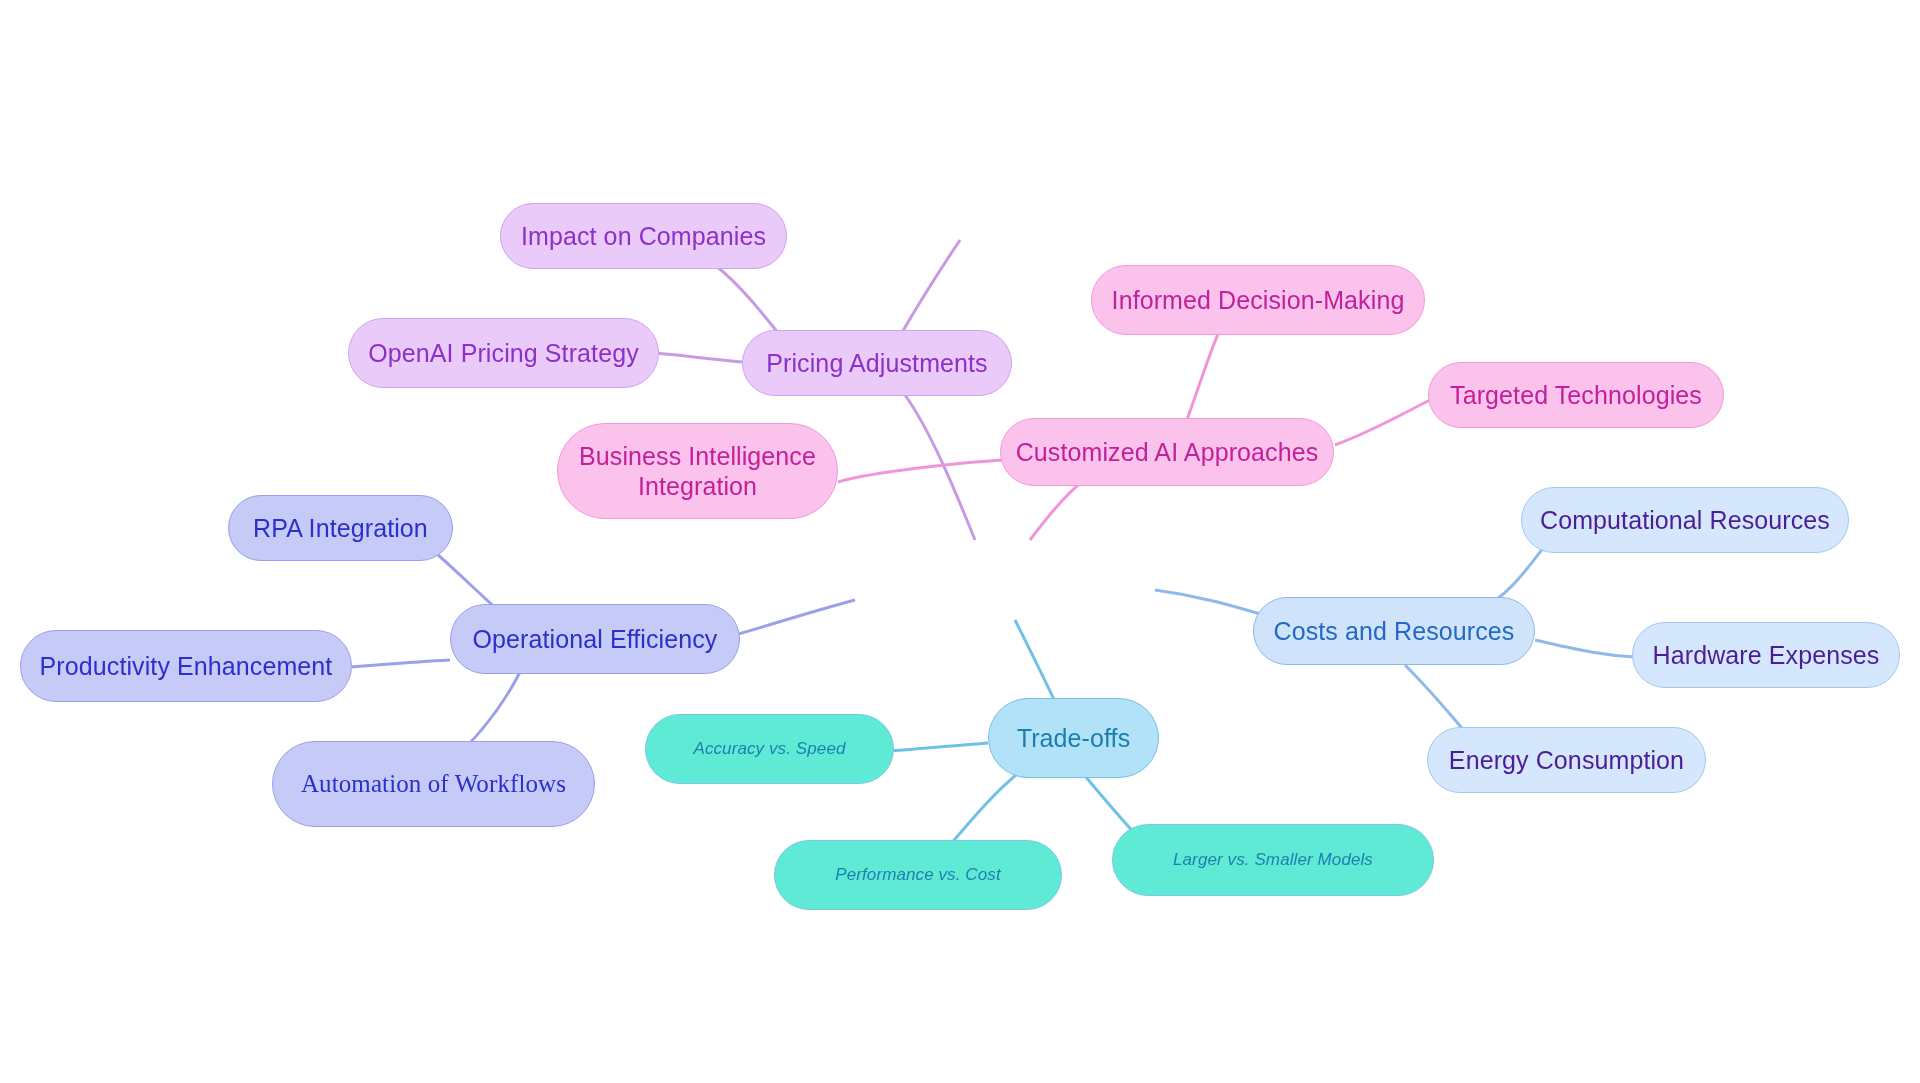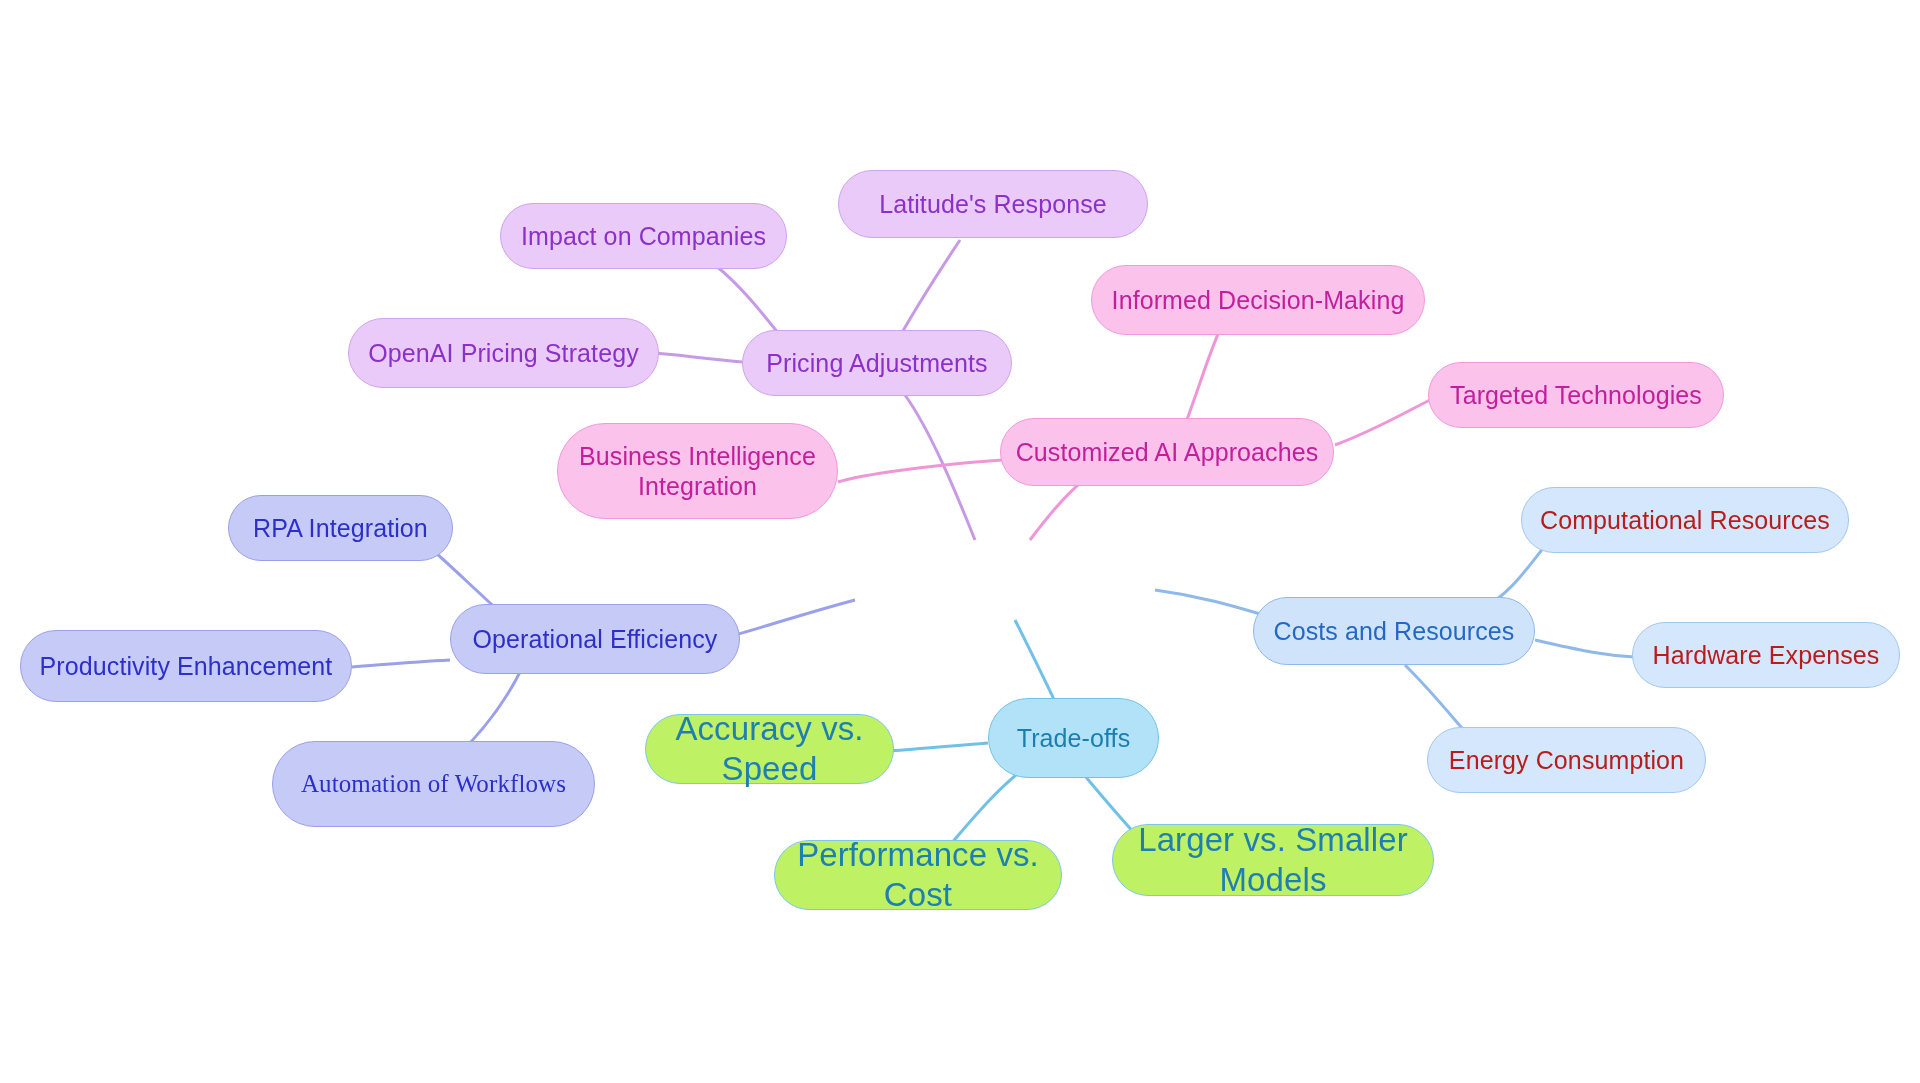--- a/index.html
+++ b/index.html
@@ -42,23 +42,23 @@
     letter-spacing: 0.1px;
   }
   .node-root {
     background: #0f1720;
     color: #ffffff;
     border-color: #0f1720;
     font-size: 26px;
     border-radius: 30px;
   }
   .node-blue      { background:#cfe4fb; border-color:#8fb9e8; color:#2268c4; font-size:25px; }
-  .node-bluelight { background:#d4e7fc; border-color:#a3c8ee; color:#b91c1c; font-size:25px; }
+  .node-bluelight { background:#d4e7fc; border-color:#a3c8ee; color:#4c1d95; font-size:25px; }
   .node-cyan      { background:#b1e2f8; border-color:#74c2e6; color:#1a7fae; font-size:25px; }
-  .node-cyanlight { background:#bef264; border-color:#7cc6e8; color:#1f7fb0; font-size:33px; }
+  .node-cyanlight { background:#5eead4; border-color:#7cc6e8; color:#1f7fb0; font-size:17px;font-style:italic; }
   .node-indigo    { background:#c6caf6; border-color:#9aa0ea; color:#2d2fcb; font-size:25px; }
   .node-pink      { background:#fbc2ec; border-color:#f299dd; color:#c2209b; font-size:25px; }
   .node-violet    { background:#e9caf8; border-color:#d0a3ee; color:#8c30c9; font-size:25px; }
 </style>
 </head>
 <body>
 
 <div id="canvas">
 
   <svg id="edges" viewBox="0 0 1920 1083" xmlns="http://www.w3.org/2000/svg">
@@ -127,21 +127,20 @@
   <div class="node node-indigo" style="left:20px; top:630px; width:332px; height:72px;">Productivity Enhancement</div>
 
   <div class="node node-indigo" style="left:228px; top:495px; width:225px; height:66px;">RPA Integration</div>
 
   <div class="node node-indigo" style="left:272px; top:741px; width:323px; height:86px;font-family:Liberation Serif, serif;">Automation of Workflows</div>
 
   <div class="node node-violet" style="left:742px; top:330px; width:270px; height:66px;">Pricing Adjustments</div>
 
   <div class="node node-violet" style="left:500px; top:203px; width:287px; height:66px;">Impact on Companies</div>
 
-  <div class="node node-violet" style="left:838px; top:170px; width:310px; height:68px;">Latitude's Response</div>
 
   <div class="node node-pink" style="left:1000px; top:418px; width:334px; height:68px;">Customized AI Approaches</div>
 
   <div class="node node-violet" style="left:348px; top:318px; width:311px; height:70px;">OpenAI Pricing Strategy</div>
 
   <div class="node node-pink" style="left:1091px; top:265px; width:334px; height:70px;">Informed Decision-Making</div>
 
   <div class="node node-pink" style="left:1428px; top:362px; width:296px; height:66px;">Targeted Technologies</div>
 
   <div class="node node-pink" style="left:557px; top:423px; width:281px; height:96px;">Business Intelligence

